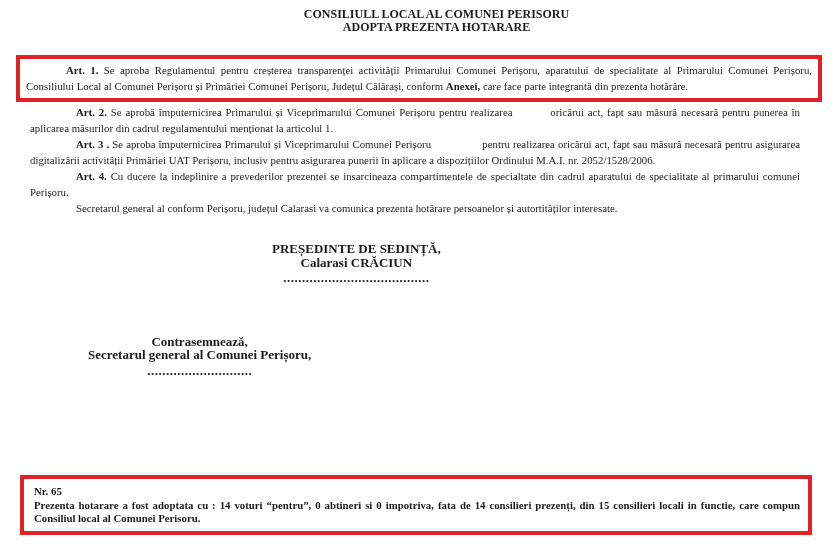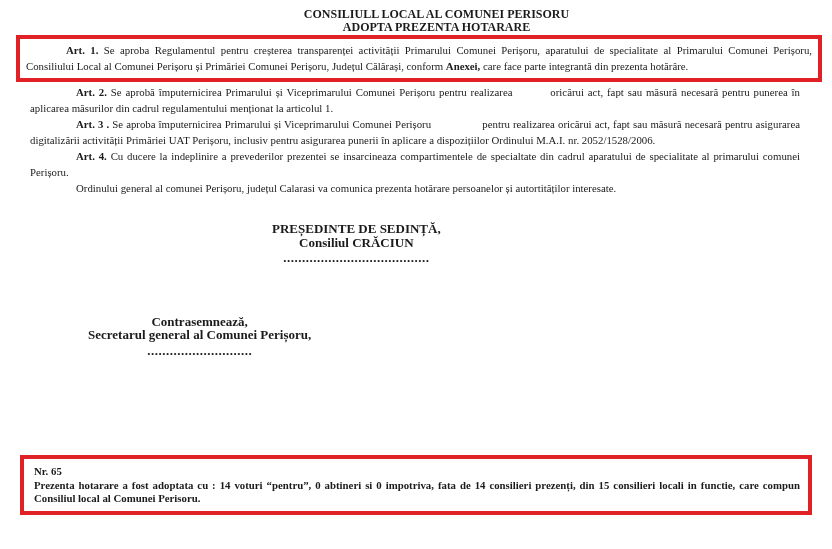--- a/index.html
+++ b/index.html
@@ -18,21 +18,21 @@
   .doc-header {
     padding-top: 8px;
     text-align: center;
     font-weight: bold;
     font-size: 12px;
     line-height: 13px;
     padding-left: 41px;
   }
   .red-box {
     border: 4px solid var(--highlight);
-    margin: 1px 10px 0 16px;
+    margin: 21px 10px 0 16px;
     padding: 3px 6px 4px 6px;
   }
   .red-box.footer-box {
     margin: 0 20px 0 20px;
     padding: 6px 8px 5px 10px;
   }
   .article {
     text-align: justify;
     line-height: 16px;
   }
@@ -67,26 +67,26 @@
   </div>
 
   <div class="red-box box1">
     <p class="article"><span style="font-weight: bold;">Art. 1.</span> <span> Se aproba Regulamentul pentru creșterea transparenței activității Primarului Comunei Perișoru, aparatului de specialitate al Primarului Comunei Perișoru, Consiliului Local al Comunei Perișoru și Primăriei Comunei Perișoru, Județul Călărași, conform </span> <span style="font-weight: bold;">Anexei,</span> <span> care face parte integrantă din prezenta hotărâre.</span> </p>
   </div>
 
   <div class="articles-flow">
     <p class="article indent"><span style="font-weight: bold;">Art. 2.</span> <span> Se aprobă împuternicirea Primarului și Viceprimarului Comunei Perișoru pentru realizarea</span> <span style="display: inline-block; width: 30px;"></span> <span>oricărui act, fapt sau măsură necesară pentru punerea în aplicarea măsurilor din cadrul regulamentului menționat la articolul 1.</span> </p>
     <p class="article indent"><span style="font-weight: bold;">Art. 3 .</span> <span> Se aproba împuternicirea Primarului și Viceprimarului Comunei Perișoru</span> <span style="display: inline-block; width: 45px;"></span> <span>pentru realizarea oricărui act, fapt sau măsură necesară pentru asigurarea digitalizării activității Primăriei UAT Perișoru, inclusiv pentru asigurarea punerii în aplicare a dispozițiilor Ordinului M.A.I. nr. 2052/1528/2006.</span> </p>
     <p class="article indent"><span style="font-weight: bold;">Art. 4.</span> <span> Cu ducere la indeplinire a prevederilor prezentei se insarcineaza compartimentele de specialtate din cadrul aparatului de specialitate al primarului comunei Perișoru.</span> </p>
-    <p class="article indent"><span>Ordinului general al comunei Perișoru, județul Calarasi va comunica prezenta hotărare persoanelor și autortităților interesate.</span> </p>
+    <p class="article indent"><span>Secretarul general al conform Perișoru, județul Calarasi va comunica prezenta hotărare persoanelor și autortităților interesate.</span> </p>
   </div>
 
   <div class="sig-block sig-president">
     <div>PREȘEDINTE DE SEDINȚĂ,</div>
-    <div>Consiliul CRĂCIUN</div>
+    <div>Calarasi CRĂCIUN</div>
     <div class="sig-dots">.......................................</div>
   </div>
 
   <div class="sig-block sig-countersign">
     <div>Contrasemnează,</div>
     <div>Secretarul general al Comunei Perișoru,</div>
     <div class="sig-dots">............................</div>
   </div>
 
   <div class="footer-spacer"></div>

